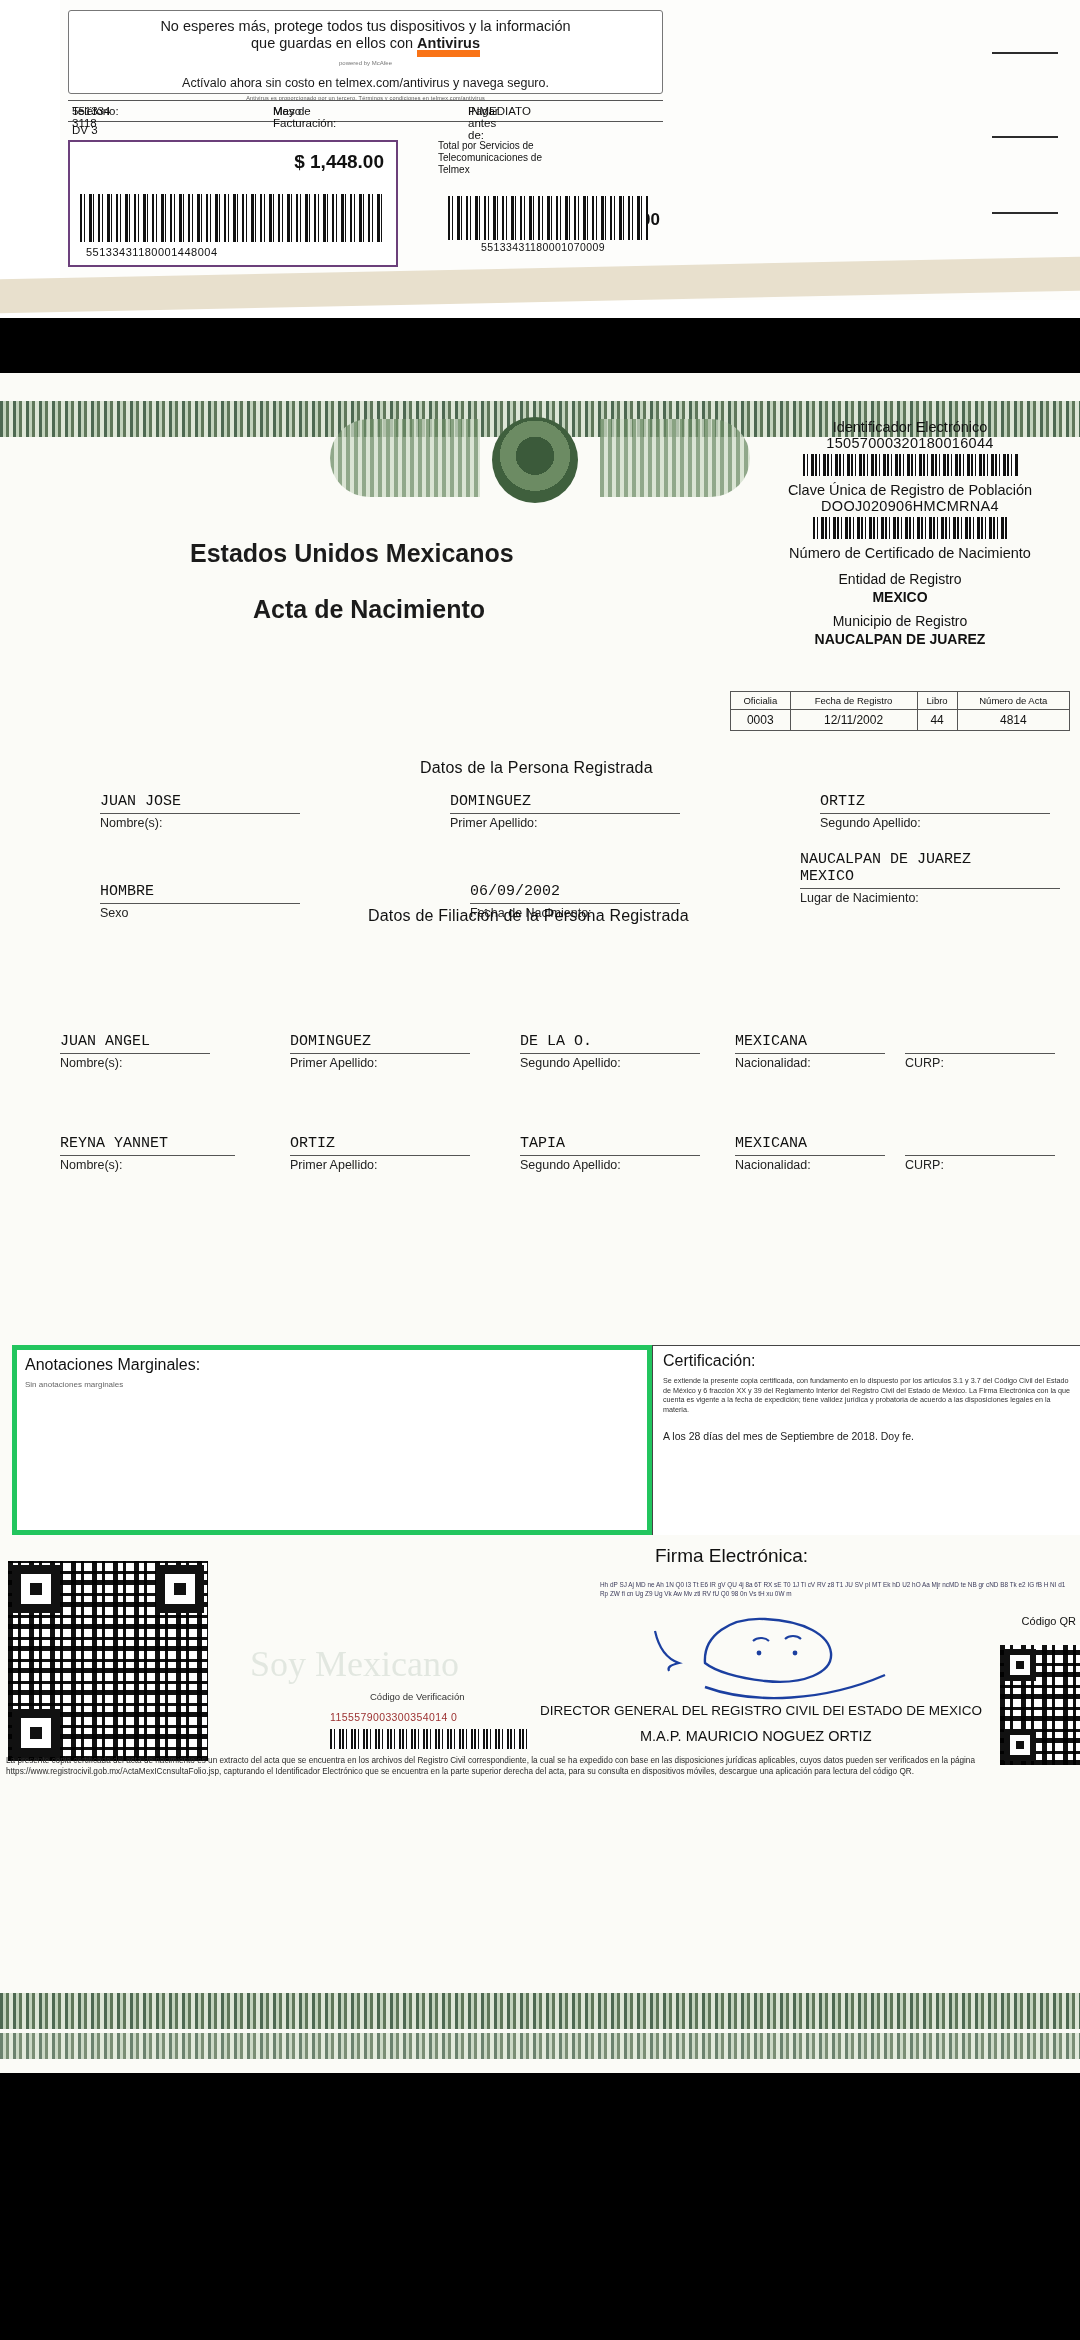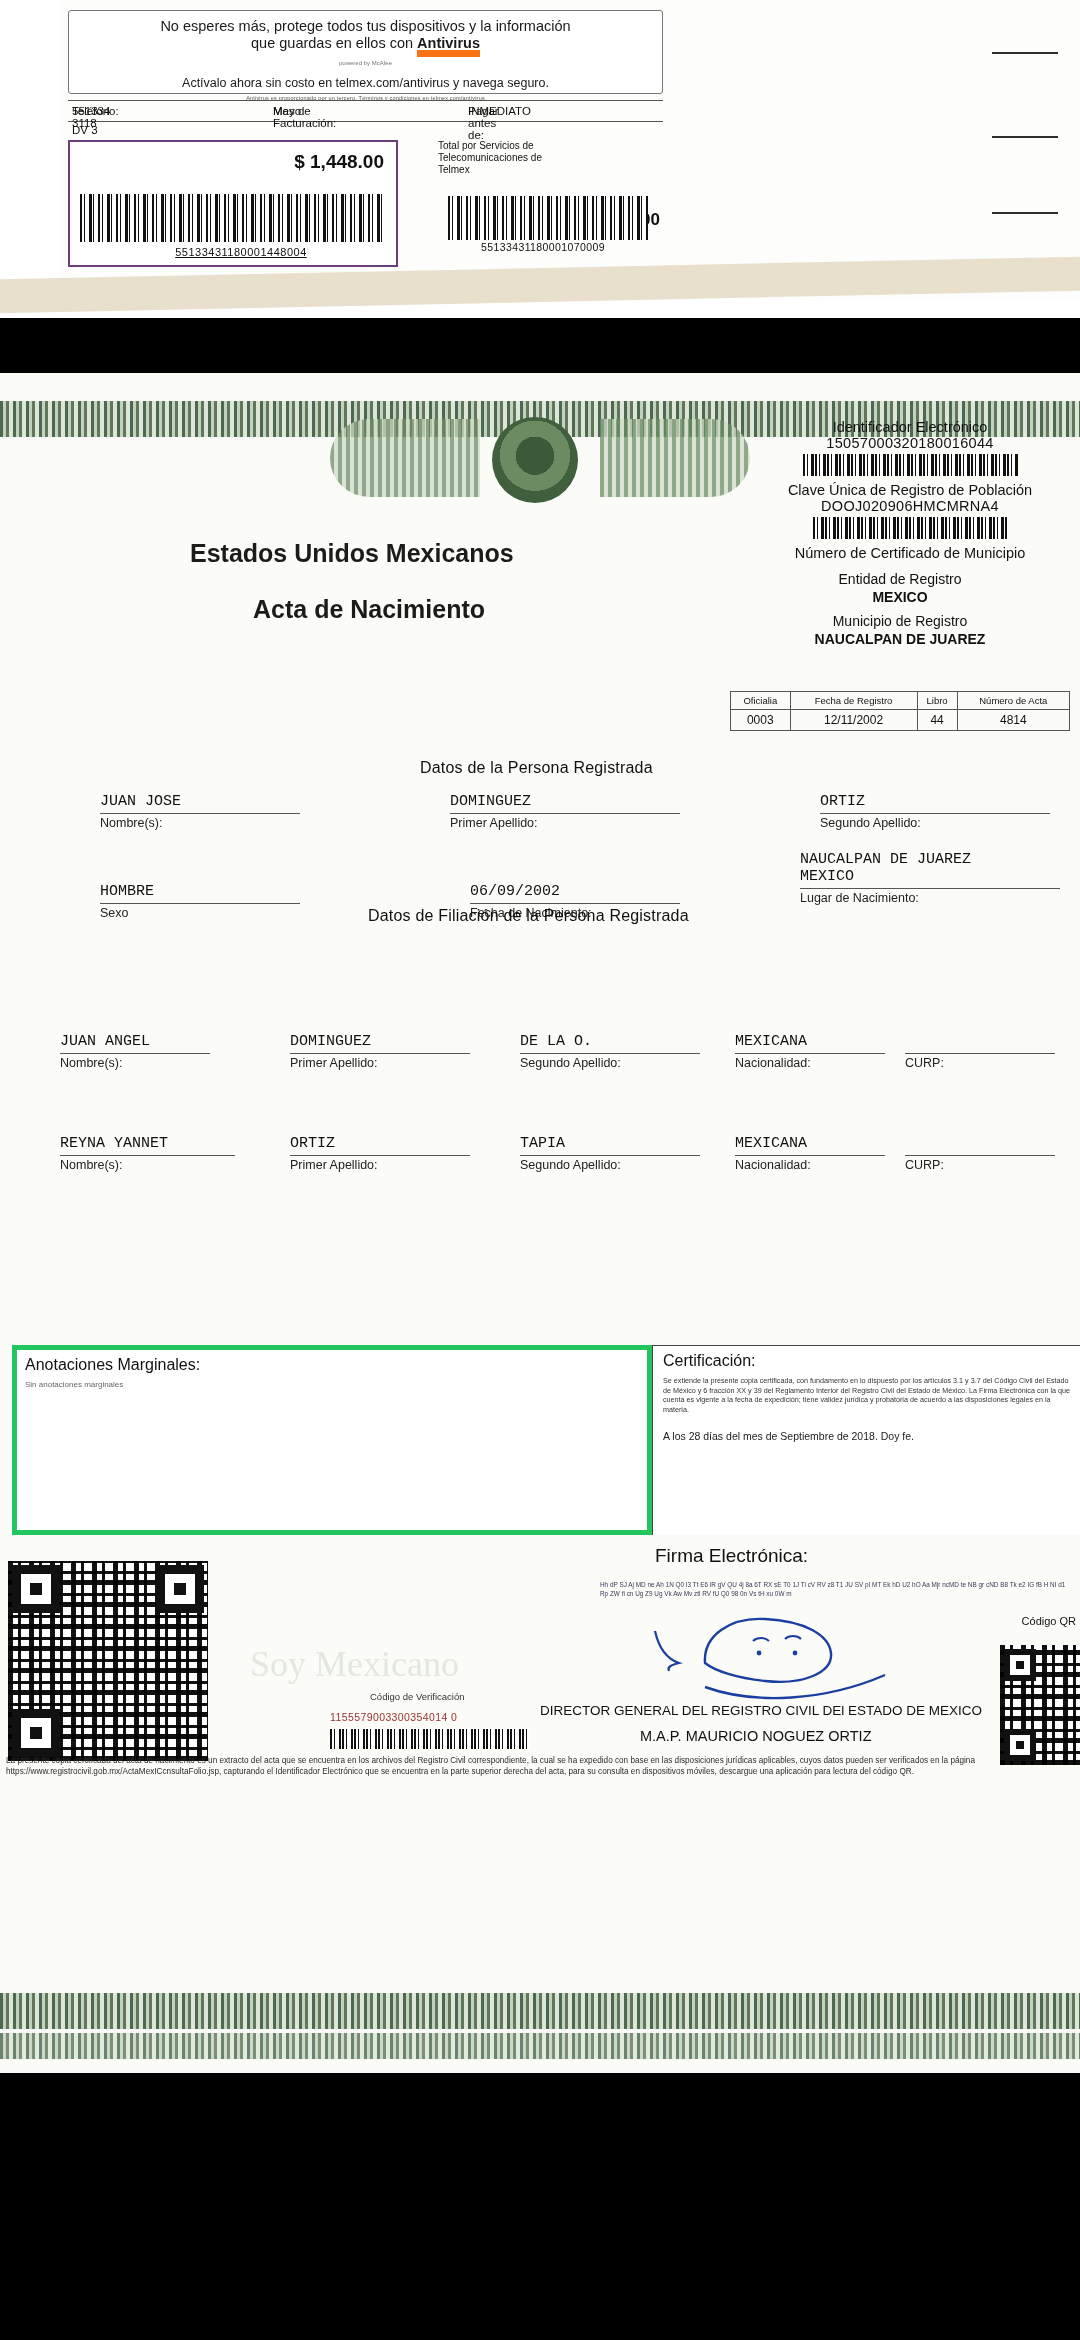--- a/index.html
+++ b/index.html
@@ -61,22 +61,22 @@
   }
   .amount-val {
     position:absolute; right:12px; top:9px; font-size:19px; font-weight:bold; color:#111;
   }
   .barcode {
     position:absolute; left:10px; top:52px; width:306px; height:48px;
     background:
       repeating-linear-gradient(to right,#111 0 2px,#fff 2px 4px,#111 4px 5px,#fff 5px 9px,#111 9px 12px,#fff 12px 13px,#111 13px 14px,#fff 14px 18px);
   }
   .barcode-num {
-    position:absolute; left:8px; top:104px; width:100%; text-align:center;
-    font-size:11px; color:#111; letter-spacing:.5px;text-decoration:underline;
+    position:absolute; left:16px; top:104px; width:100%; 
+    font-size:11px; color:#111; letter-spacing:.5px;
   }
 
   .amount-box2 {
     position:absolute; left:378px; top:140px; width:226px; height:127px;
   }
   .a2-label { font-size:10px; color:#111; line-height:12px; width:120px;}
   .a2-val { position:absolute; right:4px; top:22px; font-size:17px; font-weight:bold; color:#111;margin-top:48px;}
   .barcode2 {
     position:absolute; left:10px; top:56px; width:200px; height:44px;
     background:
@@ -303,21 +303,21 @@
     <div class="title1">Estados Unidos Mexicanos</div>
     <div class="title2">Acta de Nacimiento</div>
 
     <div class="idblock">
       <div class="idlabel">Identificador Electrónico</div>
       <div class="idvalue">15057000320180016044</div>
       <div class="minibar"></div>
       <div class="idlabel">Clave Única de Registro de Población</div>
       <div class="idvalue">DOOJ020906HMCMRNA4</div>
       <div class="minibar w2"></div>
-      <div class="idlabel">Número de Certificado de Municipio</div>
+      <div class="idlabel">Número de Certificado de Nacimiento</div>
     </div>
 
     <div class="entblock">
       <div class="entrow-label">Entidad de Registro</div>
       <div class="entrow-val">MEXICO</div>
       <div class="entrow-label">Municipio de Registro</div>
       <div class="entrow-val">NAUCALPAN DE JUAREZ</div>
     </div>
 
     <table class="regtbl">

